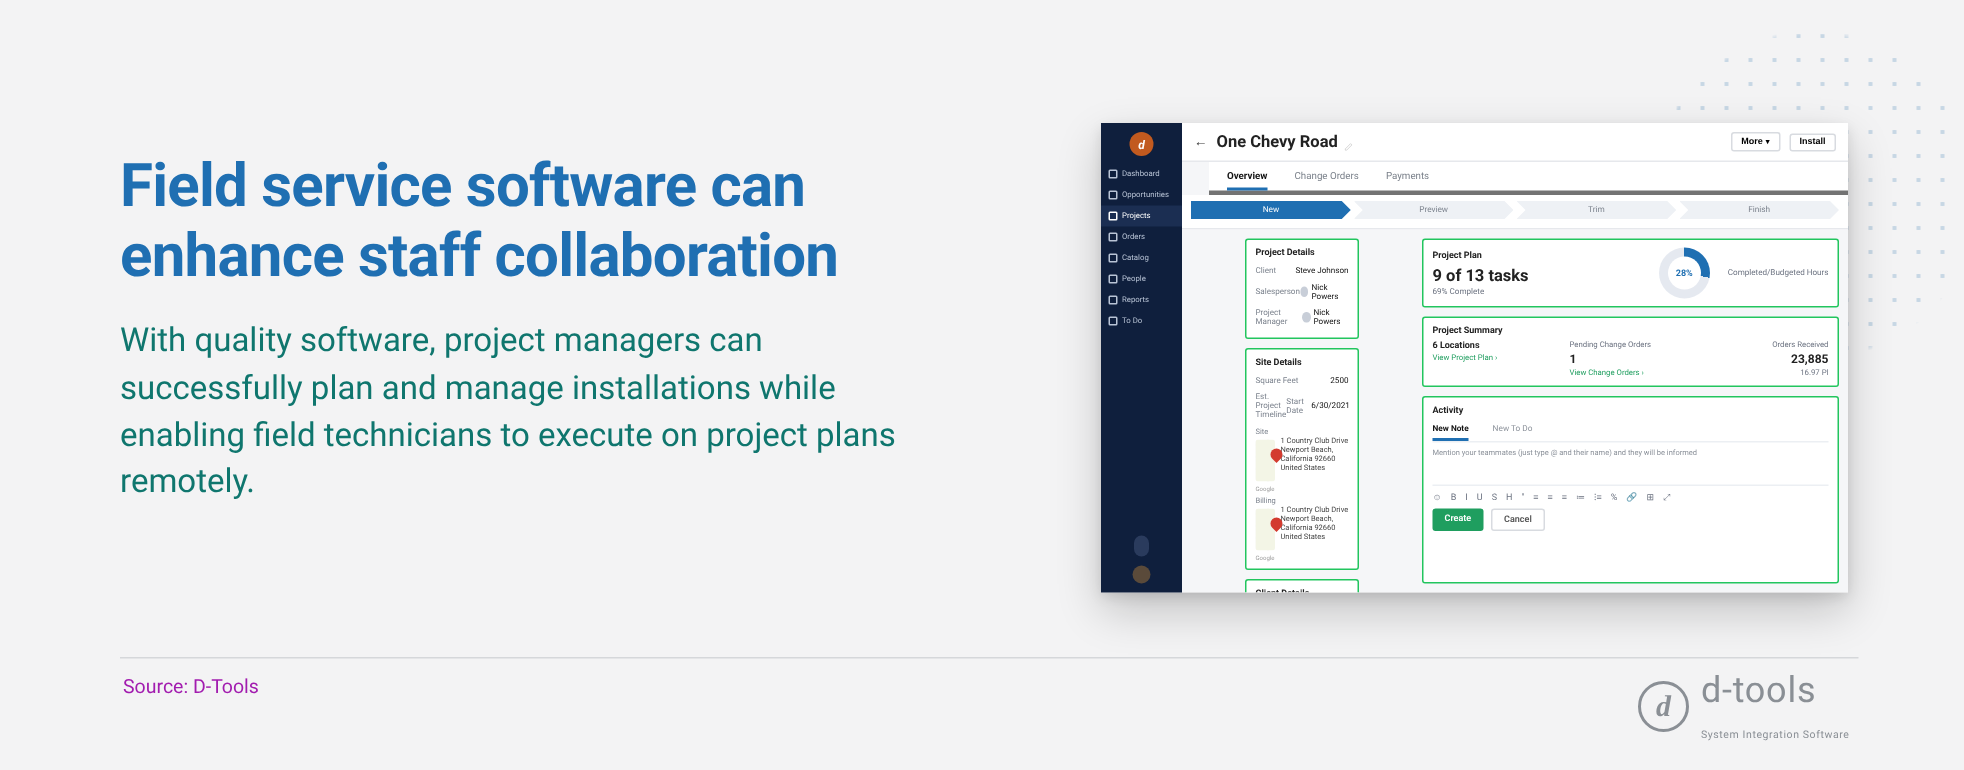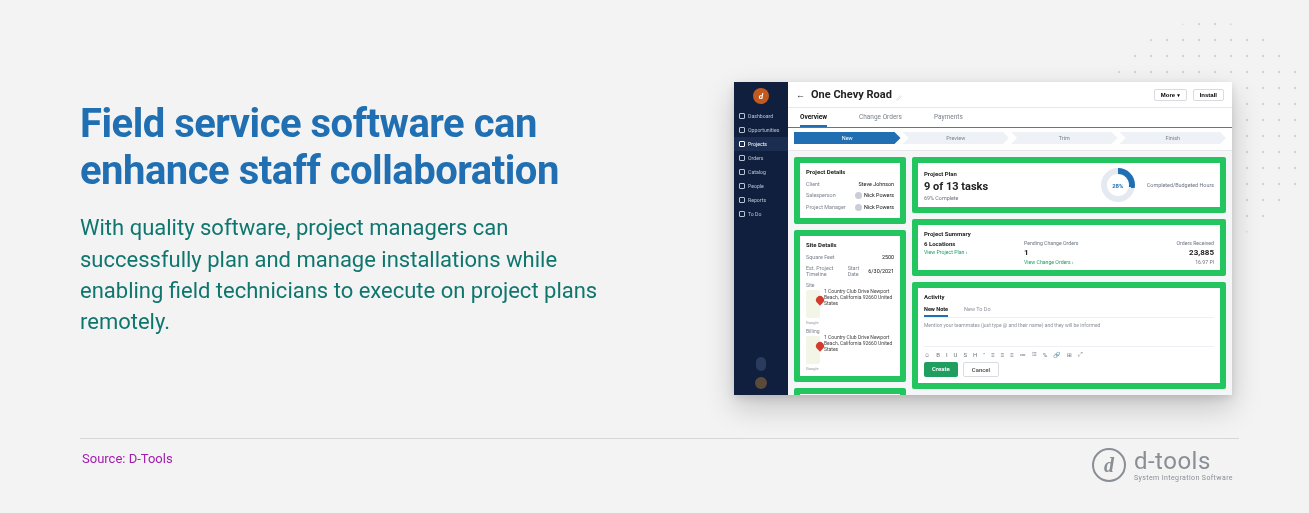--- a/index.html
+++ b/index.html
@@ -102,24 +102,25 @@
     display: inline-flex; align-items: center; gap: 2px;
   }
   .morebtn .caret::after { content: "▾"; font-size: 5px; }
   .installbtn {
     background: #fff; border: 1px solid #d8dbe0; border-radius: 2px;
     padding: 2px 6px; font-size: 6px; font-weight: 600;
   }
 
   .subtabs {
     background: #fff;
-    display: flex; gap: 32px;
+    display: flex; gap: 18px;
     padding: 0 12px;
     font-size: 6.5px;
-    border-bottom: 1px solid #737373;
+    border-bottom: 3px solid #737373;
+    margin-left: 18px;
   }
   .subtab { padding: 5px 0 4px; color: #7a808a; cursor: pointer; }
   .subtab.active { color: #111; font-weight: 700; border-bottom: 2px solid #1f6fb2; }
 
   .phasebar {
     display: flex; background: #fff; padding: 4px 6px 6px; gap: 2px;
     border-bottom: 1px solid #e6e8ec;
   }
   .phase {
     flex: 1; position: relative; height: 12px;
@@ -135,22 +136,23 @@
     flex: 1;
     padding: 6px;
     display: flex; gap: 6px;
     background: #f5f6f8;
     overflow: hidden;
   }
   .col-left { width: 112px; display: flex; flex-direction: column; gap: 6px; }
   .col-right { flex: 1; display: flex; flex-direction: column; gap: 6px; }
 
   .card {
-    background: #fff; border: 6px solid #22c55e; border-radius: 2px;
+    background: #fff; border: 1px solid #22c55e; border-radius: 2px;
     padding: 5px 6px;
+    margin-left: 36px;
   }
   .cardtitle { font-size: 6px; font-weight: 700; margin-bottom: 3px; }
 
   .kv { display: flex; justify-content: space-between; align-items: center; padding: 2.5px 0; font-size: 5.4px; }
   .kv .k { color: #7b828d; }
   .kv .v { color: #111; display: flex; align-items: center; gap: 2px; }
   .microavatar { width: 7px; height: 7px; border-radius: 50%; background: #c8ced8; display:inline-block; }
 
   .mapthumb {
     height: 28px; position: relative; margin-top: 2px; margin-bottom: 2px;
@@ -217,21 +219,21 @@
     color: #8a8f95;
   }
   .logo-mark {
     width: 34px; height: 34px; border: 2.5px solid #8a8f95; border-radius: 50%;
     display: flex; align-items: center; justify-content: center;
     font-style: italic; font-weight: 700; font-size: 20px; color: #8a8f95;
     font-family: Georgia, serif;
   }
   .logo-text { display: flex; flex-direction: column; line-height: 1; }
   .logo-word { font-size: 24px; letter-spacing: .5px; }
-  .logo-tag { font-size: 7px; letter-spacing: .4px; margin-top: 2px; }
+  .logo-tag { font-size: 7px; letter-spacing: .4px; margin-top: 15px; }
 </style>
 </head>
 <body>
 
 <div class="globe"></div>
 
 <div class="left-copy">
   <h1 class="headline">Field service software can enhance staff collaboration</h1>
   <p class="subcopy">With quality software, project managers can successfully plan and manage installations while enabling field technicians to execute on project plans remotely.</p>
 </div>

